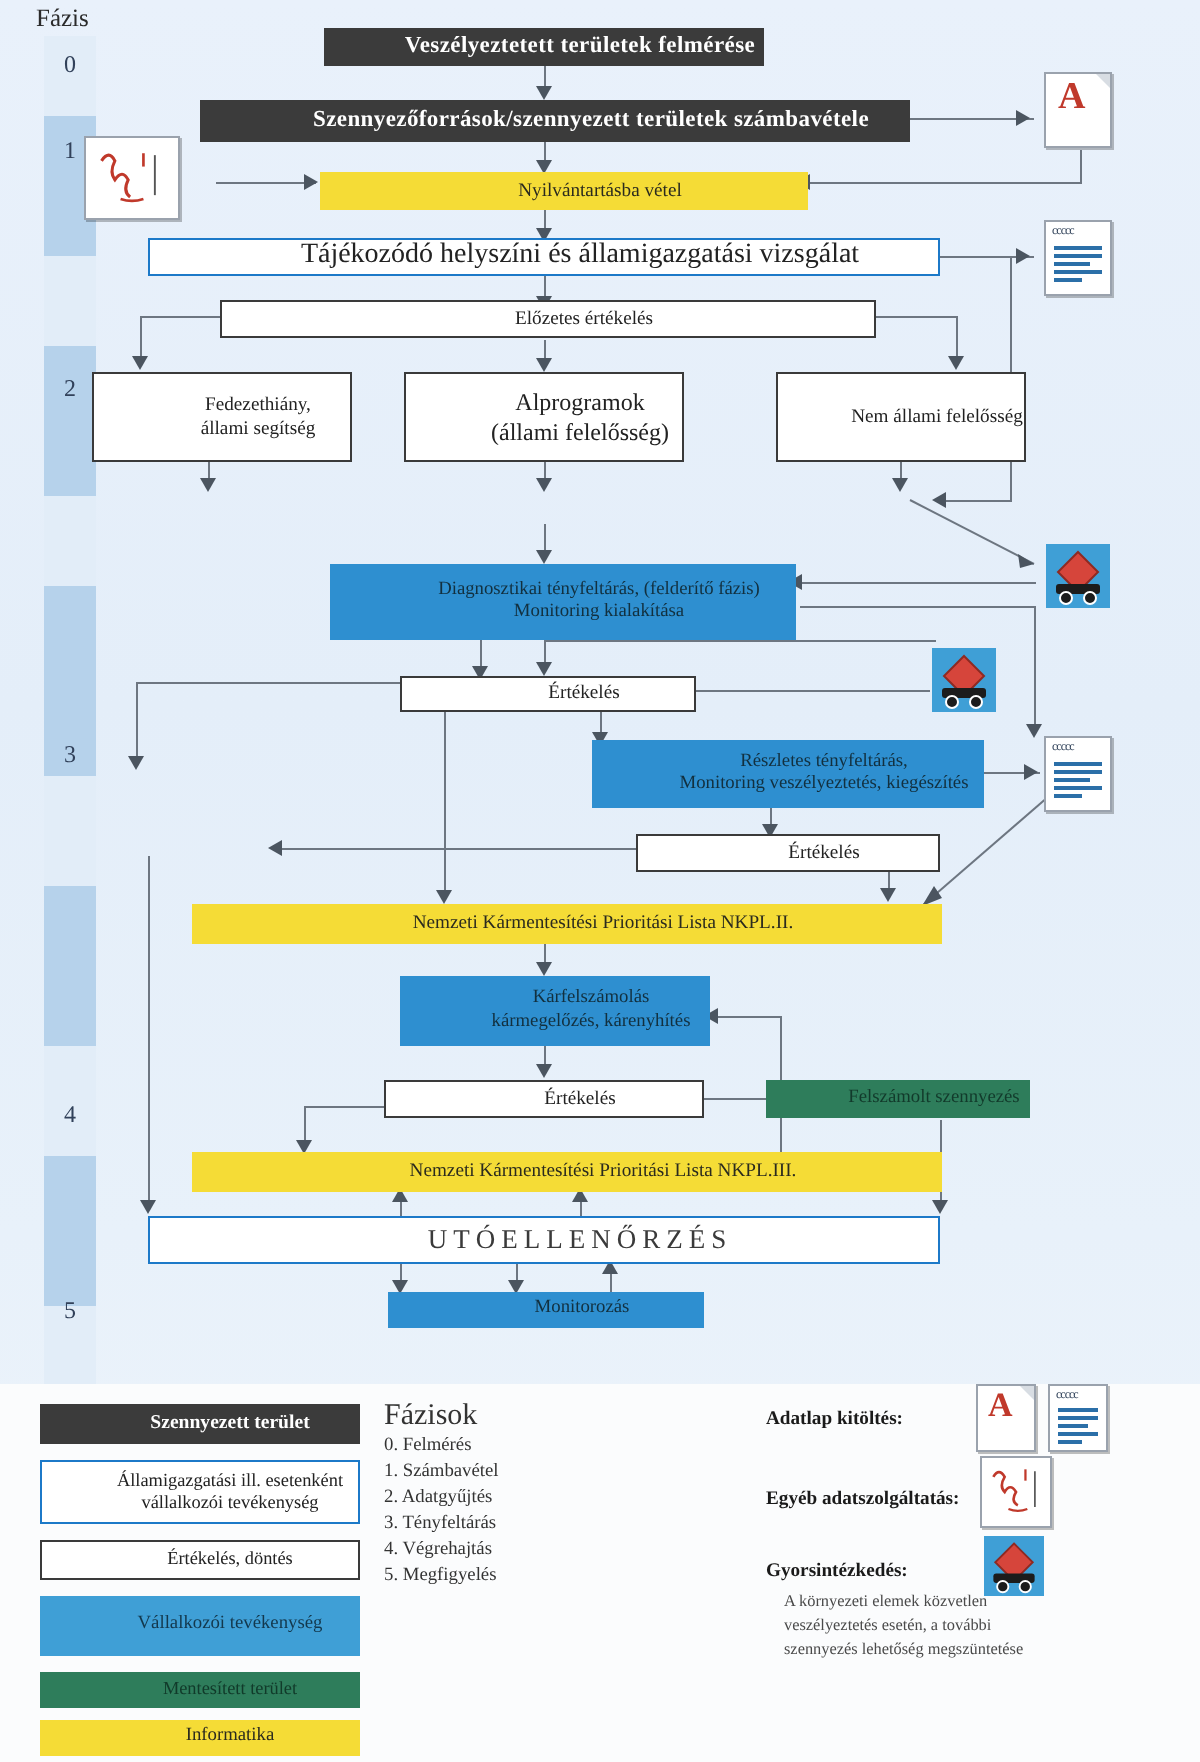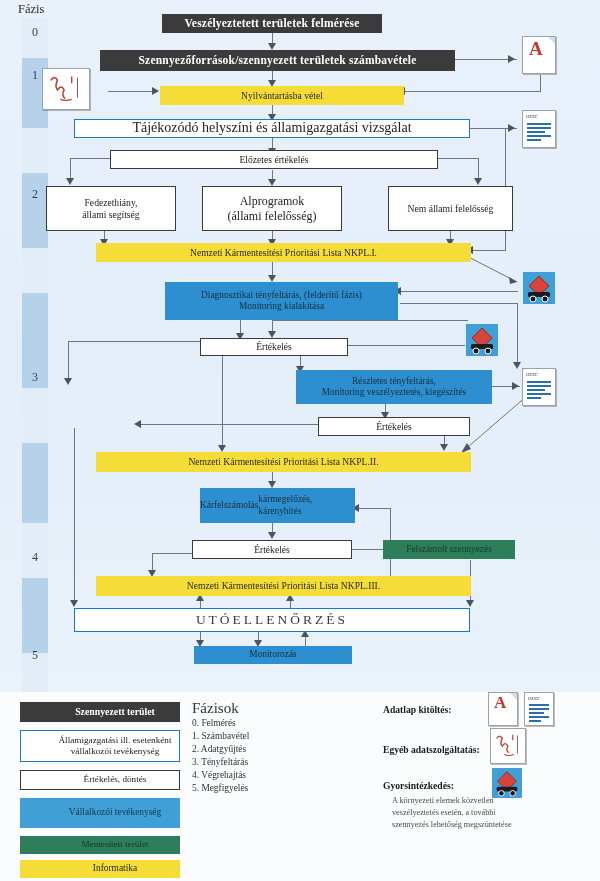--- a/index.html
+++ b/index.html
@@ -15,21 +15,21 @@
         background:linear-gradient(180deg,#e9f1fb 0%,#e4eef9 40%,#e8f1fa 70%,#eef4fb 100%);}
 
   
   .rail{position:absolute;left:22px;top:18px;width:26px;height:676px;background:#e2edf8;}
   .rail-band{position:absolute;left:0;width:26px;background:#aecde9;opacity:.85;}
   .phase-head{position:absolute;left:18px;top:2px;font-size:12.5px;color:#2b2b2b;}
   .phase-num{position:absolute;width:26px;text-align:center;font-size:12px;color:#31415a;}
 
   
   .node{position:absolute;box-sizing:border-box;display:flex;align-items:center;
-        justify-content:center;text-align:left;line-height:1.18;}
+        justify-content:center;text-align:right;line-height:1.18;padding-left:36px;}
   .n-dark{background:#3b3b3b;color:#fff;font-weight:bold;font-size:11.5px;
           font-family:"Liberation Serif",serif;letter-spacing:.2px;}
   .n-yellow{background:#f5dc36;color:#2b2b1e;font-size:9.6px;}
   .n-blue{background:#2e8fd0;color:#12303f;font-size:9.4px;}
   .n-green{background:#2e7d5b;color:#123a2b;font-size:9.4px;}
   .n-white{background:#ffffff;border:1.5px solid #3a3a3a;color:#222;font-size:9.6px;}
   .n-blueline{background:#ffffff;border:1.6px solid #1c79c8;color:#222;font-size:14px;}
   .n-big{font-size:13.5px;letter-spacing:3px;color:#3a3a3a;}
 
   
@@ -239,40 +239,39 @@
     <span>állami segítség</span>
   </div>
 
   <div class="node n-white" style="left:202px;top:186px;width:140px;height:45px;flex-direction:column;font-size:12px;">
     <span>Alprogramok</span>
     <span>(állami felelősség)</span>
   </div>
 
   <div class="node n-white" style="left:388px;top:186px;width:125px;height:45px;">Nem állami felelősség</div>
 
-  <div class="node n-yellow" style="left:96px;top:243px;width:375px;height:19px;">Nemzeti Kármentesítési Prioritási Lista NKPL.I.</div>
 
   <div class="node n-blue" style="left:165px;top:282px;width:233px;height:38px;flex-direction:column;">
     <span>Diagnosztikai tényfeltárás, (felderítő fázis)</span>
     <span>Monitoring kialakítása</span>
   </div>
 
   <div class="node n-white" style="left:200px;top:338px;width:148px;height:18px;">Értékelés</div>
 
 
   <div class="node n-blue" style="left:296px;top:370px;width:196px;height:34px;flex-direction:column;">
     <span>Részletes tényfeltárás,</span>
     <span>Monitoring veszélyeztetés, kiegészítés</span>
   </div>
 
   <div class="node n-white" style="left:318px;top:417px;width:152px;height:19px;">Értékelés</div>
 
   <div class="node n-yellow" style="left:96px;top:452px;width:375px;height:20px;">Nemzeti Kármentesítési Prioritási Lista NKPL.II.</div>
 
-  <div class="node n-blue" style="left:200px;top:488px;width:155px;height:35px;flex-direction:row;">
+  <div class="node n-blue" style="left:200px;top:488px;width:155px;height:35px;flex-direction:column;">
     <span>Kárfelszámolás</span>
     <span>kármegelőzés, kárenyhítés</span>
   </div>
 
   <div class="node n-white" style="left:192px;top:540px;width:160px;height:19px;">Értékelés</div>
 
   <div class="node n-green" style="left:383px;top:540px;width:132px;height:19px;">Felszámolt szennyezés</div>
 
   <div class="node n-blueline n-big" style="left:74px;top:608px;width:396px;height:24px;">UTÓELLENŐRZÉS</div>
 

